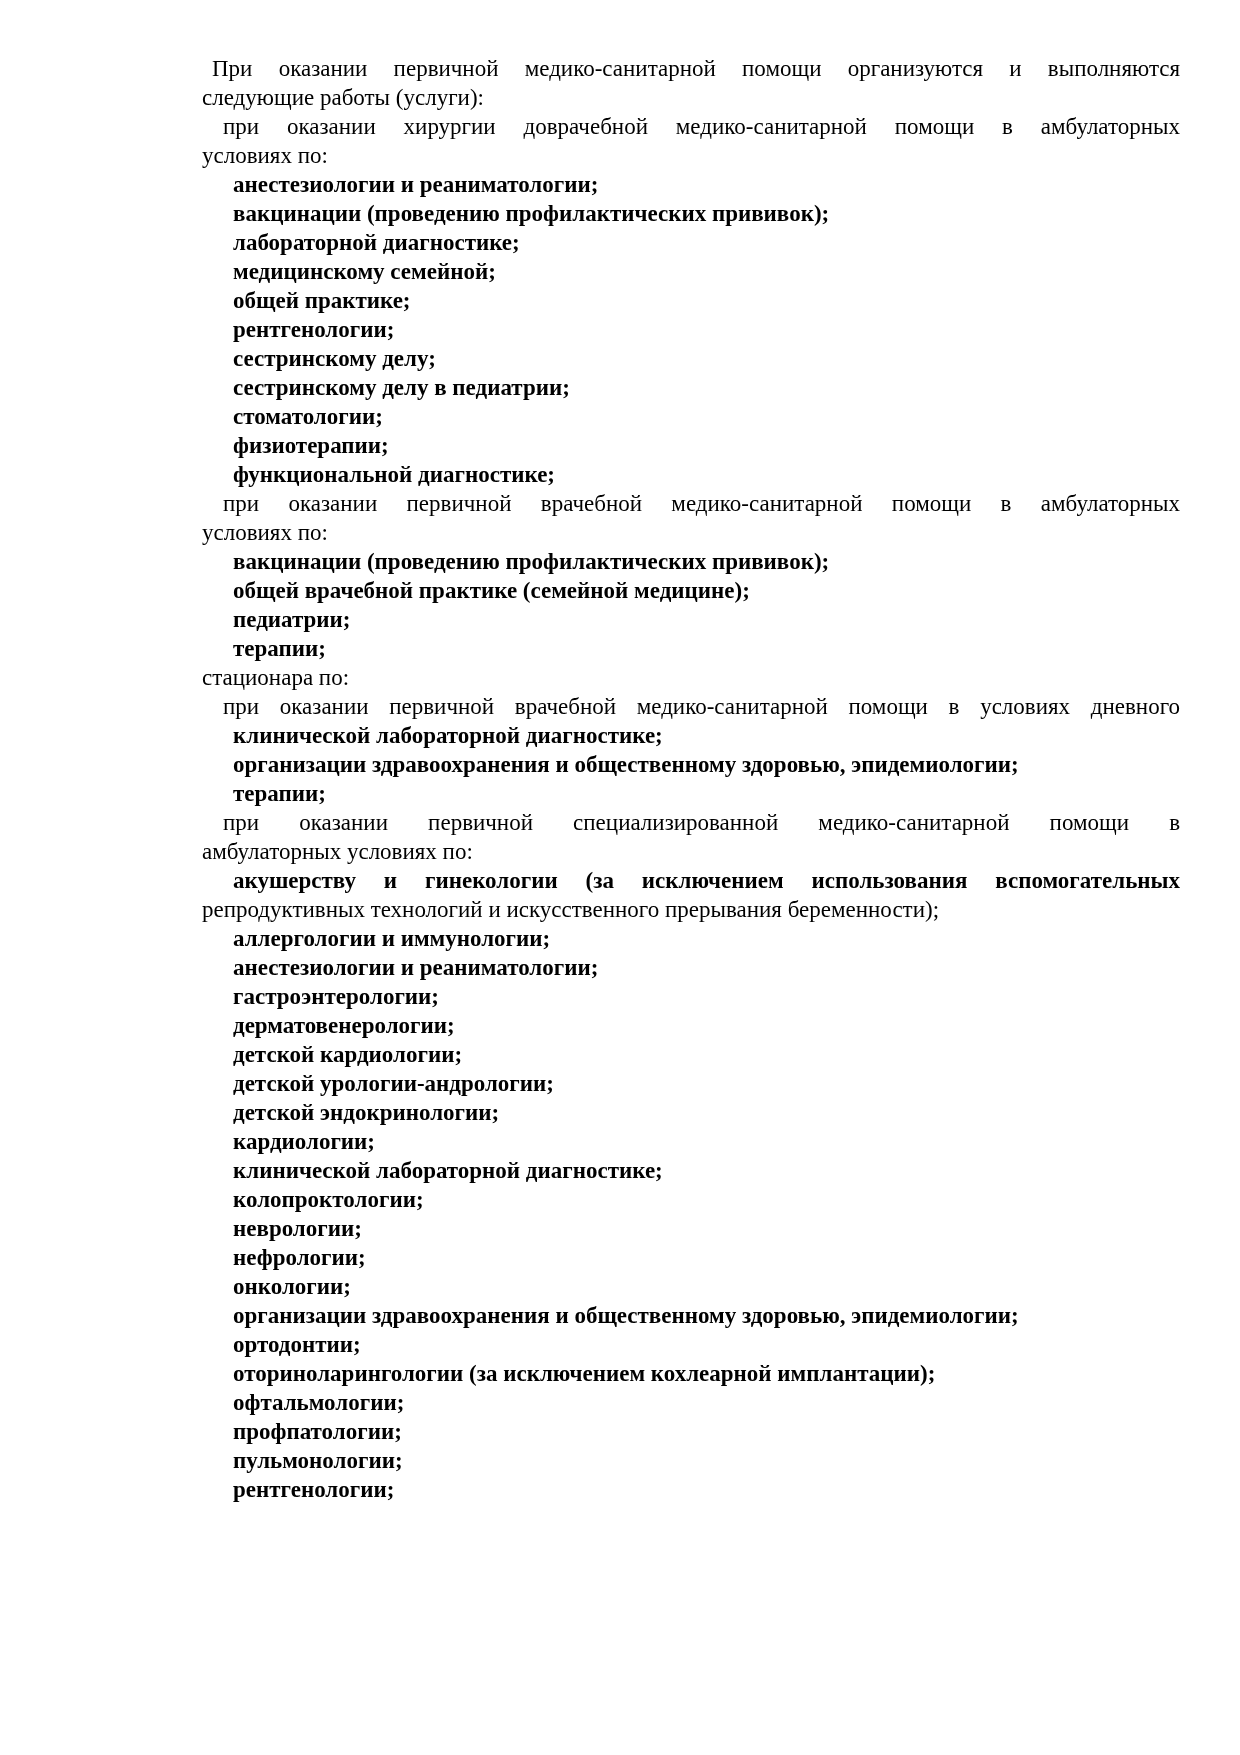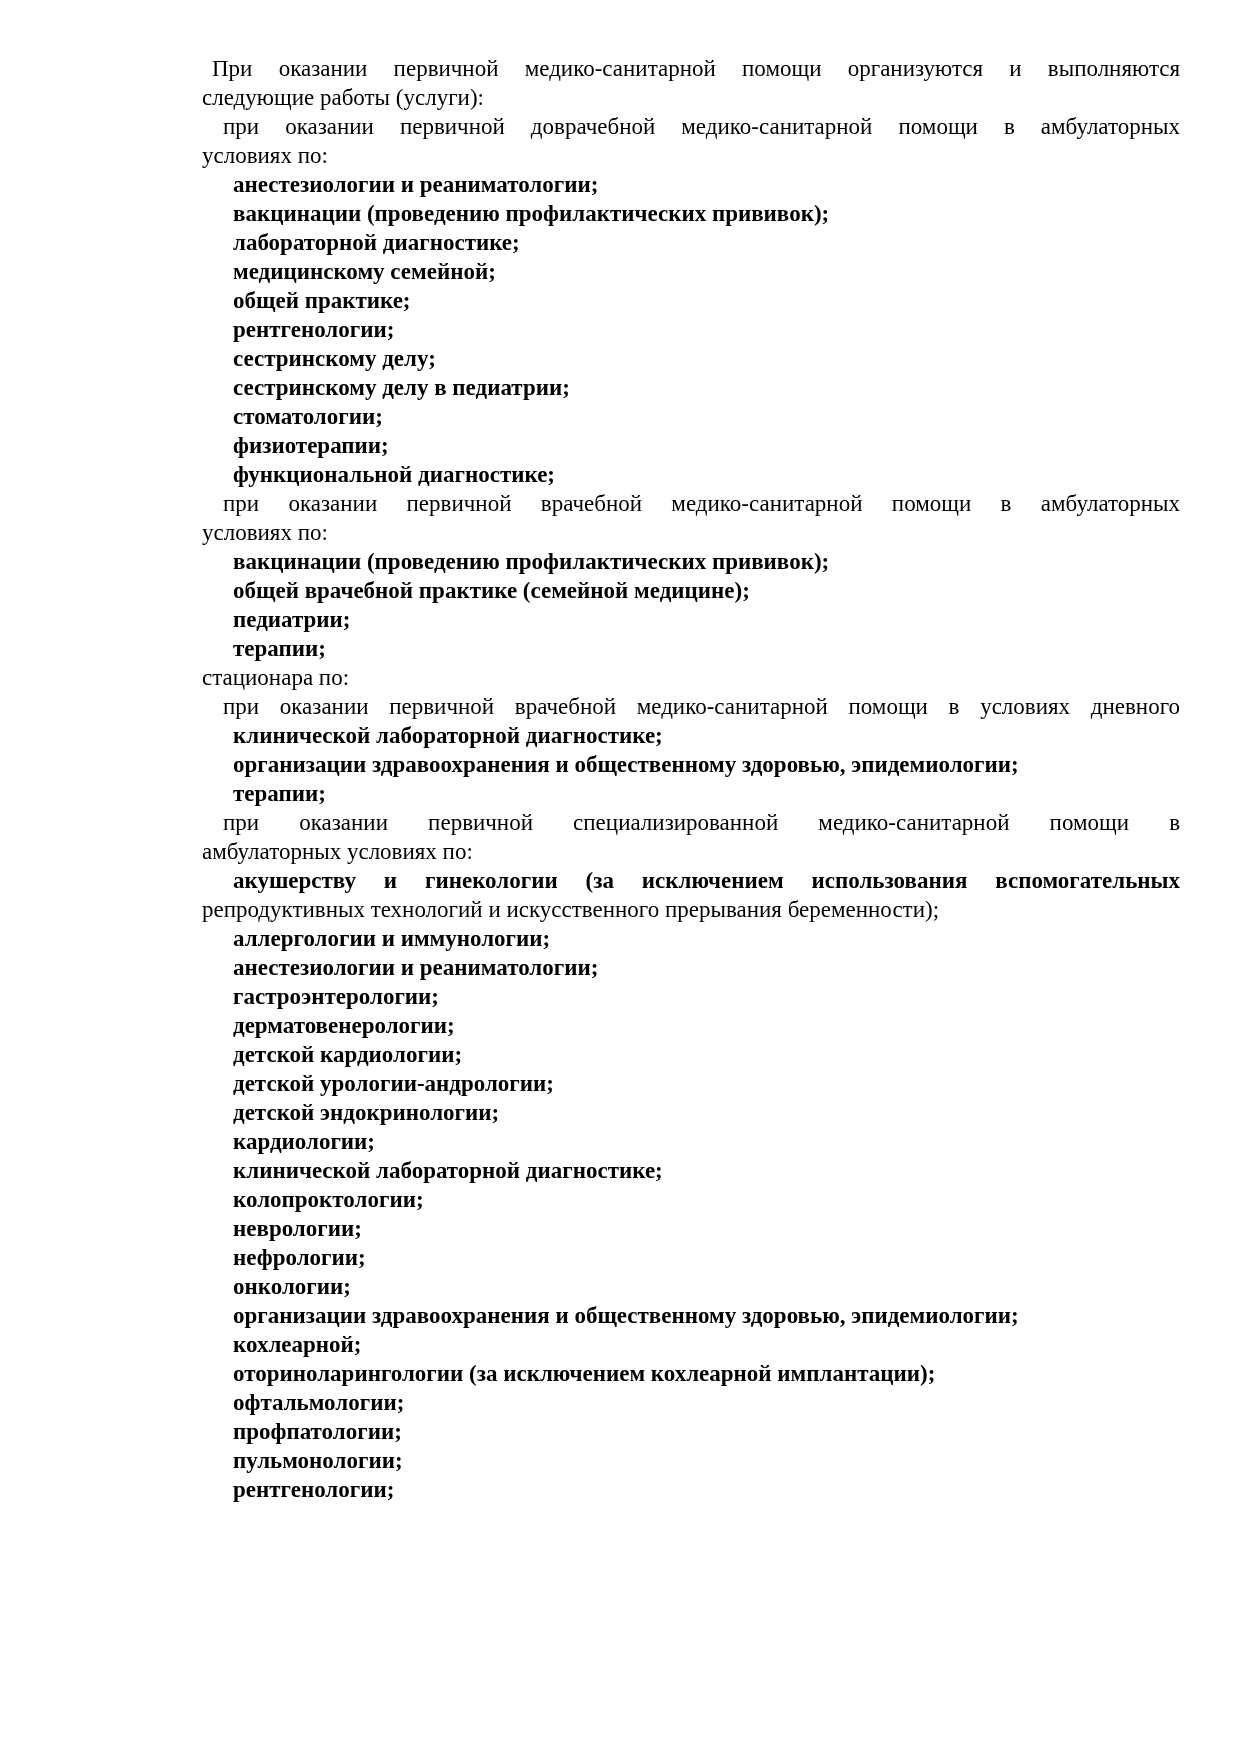--- a/index.html
+++ b/index.html
@@ -42,21 +42,21 @@
     text-align-last: justify;
   }
 </style>
 </head>
 <body>
 
 <div class="page">
   <div class="content">
       <div class="line kind-opening stretch">При оказании первичной медико-санитарной помощи организуются и выполняются</div>
       <div class="line kind-wrap">следующие работы (услуги):</div>
-      <div class="line kind-section stretch">при оказании первичной доврачебной медико-санитарной помощи в амбулаторных</div>
+      <div class="line kind-section stretch">при оказании хирургии доврачебной медико-санитарной помощи в амбулаторных</div>
       <div class="line kind-wrap">условиях по:</div>
       <div class="line kind-item">анестезиологии и реаниматологии;</div>
       <div class="line kind-item">вакцинации (проведению профилактических прививок);</div>
       <div class="line kind-item">лабораторной диагностике;</div>
       <div class="line kind-item">медицинскому семейной;</div>
       <div class="line kind-item">общей практике;</div>
       <div class="line kind-item">рентгенологии;</div>
       <div class="line kind-item">сестринскому делу;</div>
       <div class="line kind-item">сестринскому делу в педиатрии;</div>
       <div class="line kind-item">стоматологии;</div>
@@ -84,20 +84,20 @@
       <div class="line kind-item">детской кардиологии;</div>
       <div class="line kind-item">детской урологии-андрологии;</div>
       <div class="line kind-item">детской эндокринологии;</div>
       <div class="line kind-item">кардиологии;</div>
       <div class="line kind-item">клинической лабораторной диагностике;</div>
       <div class="line kind-item">колопроктологии;</div>
       <div class="line kind-item">неврологии;</div>
       <div class="line kind-item">нефрологии;</div>
       <div class="line kind-item">онкологии;</div>
       <div class="line kind-item">организации здравоохранения и общественному здоровью, эпидемиологии;</div>
-      <div class="line kind-item">кохлеарной;</div>
+      <div class="line kind-item">ортодонтии;</div>
       <div class="line kind-item">оториноларингологии (за исключением кохлеарной имплантации);</div>
       <div class="line kind-item">офтальмологии;</div>
       <div class="line kind-item">профпатологии;</div>
       <div class="line kind-item">пульмонологии;</div>
       <div class="line kind-item">рентгенологии;</div>
     </div>
 </div>
 
 </body></html>

